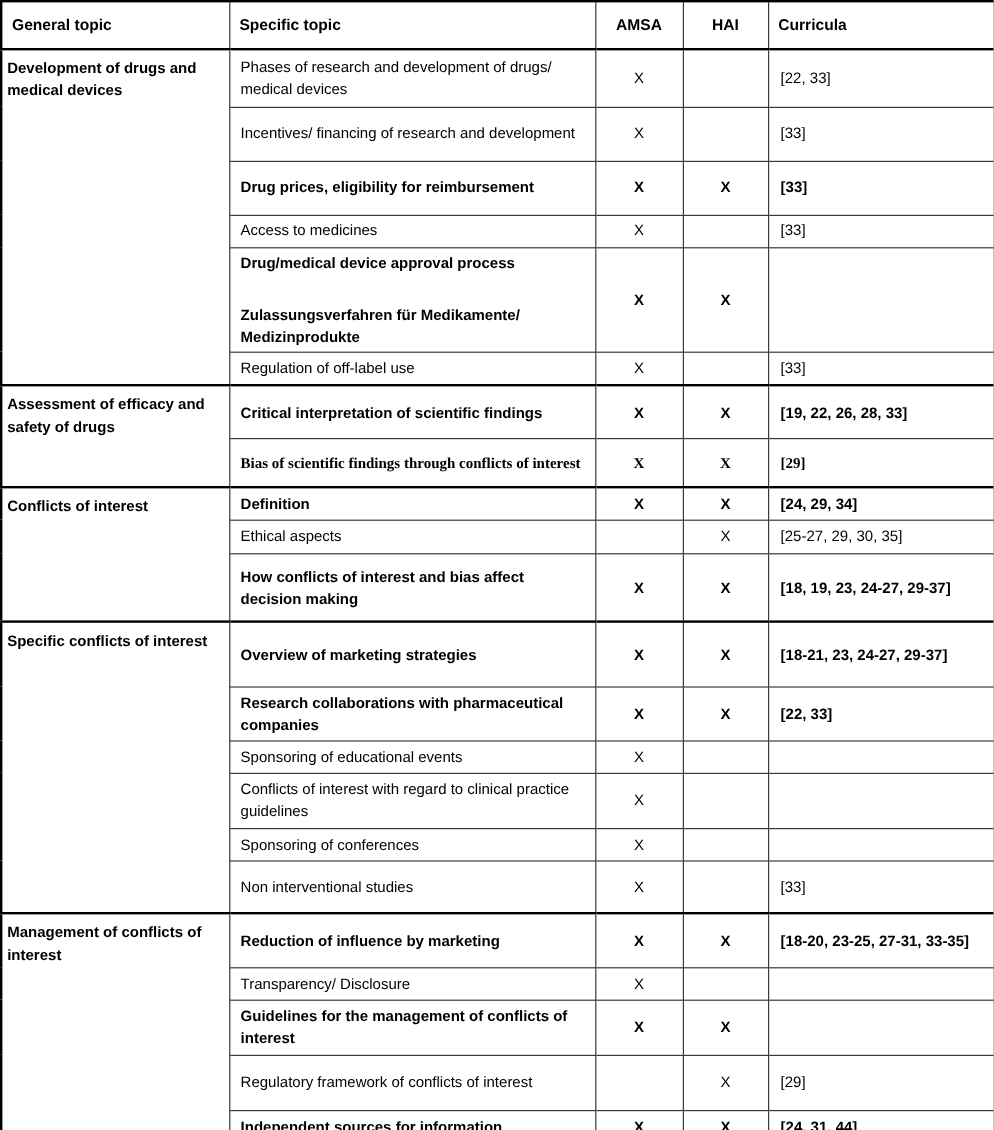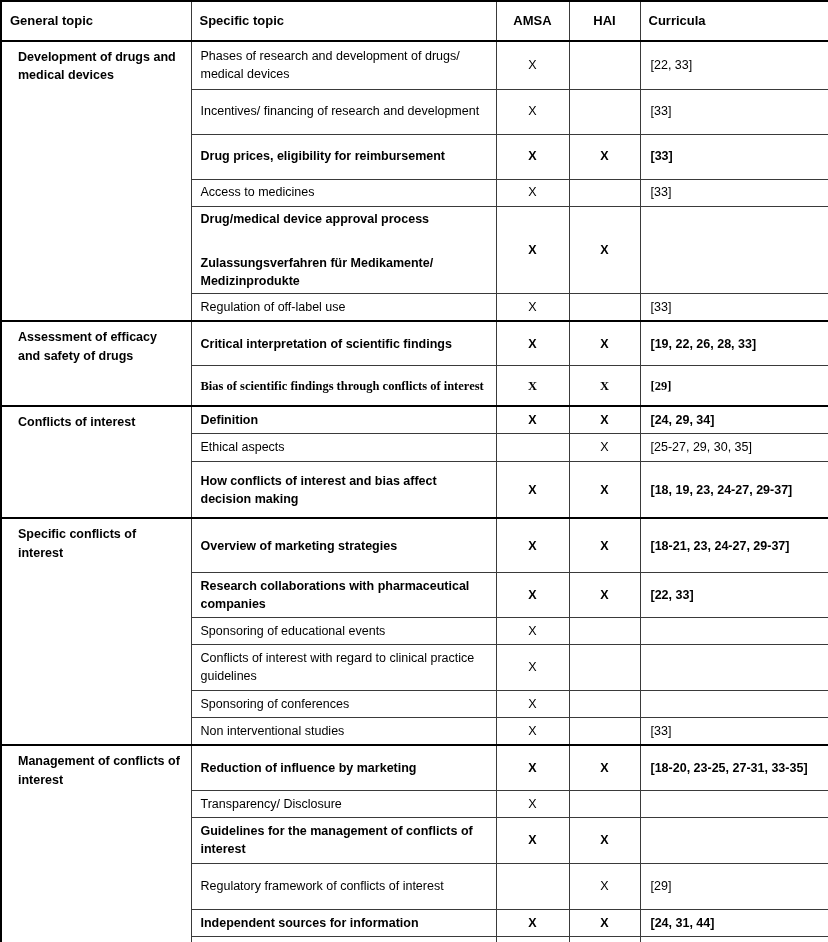--- a/index.html
+++ b/index.html
@@ -39,21 +39,21 @@
     border-bottom: 2px solid #000000;
     background: #ffffff;
   }
   table.topics thead th.center { text-align: center; padding: 4px 2px; }
   
   table.topics tr.section-start td { border-top: 2px solid #000000; }
   
   td.general {
     font-weight: 700;
     vertical-align: top;
-    padding: 6px 10px 4px 16px;
+    padding: 6px 10px 4px 4px;
   }
   td.specific {
     vertical-align: middle;
     padding: 3px 10px 3px 9px;
   }
   td.mark {
     text-align: center;
     vertical-align: middle;
     padding: 2px;
   }
@@ -216,21 +216,21 @@
           <td class="curricula"></td>
         </tr>
         <tr style="height: 27px;">
           <td class="specific">
             <div>Sponsoring of conferences</div>
           </td>
           <td class="mark">X</td>
           <td class="mark"></td>
           <td class="curricula"></td>
         </tr>
-        <tr style="height: 28px;">
+        <tr style="height: 44px;">
           <td class="specific">
             <div>Non interventional studies</div>
           </td>
           <td class="mark">X</td>
           <td class="mark"></td>
           <td class="curricula">[33]</td>
         </tr>
         <tr class="section-start bold-row" style="height: 45px;">
           <td class="general" rowspan="6">Management of conflicts of interest</td>
           <td class="specific">

